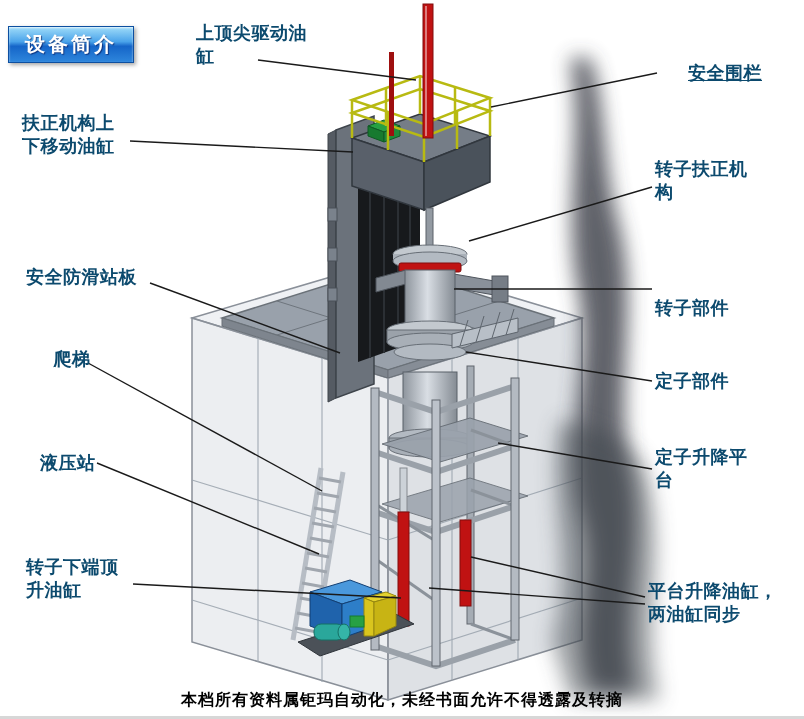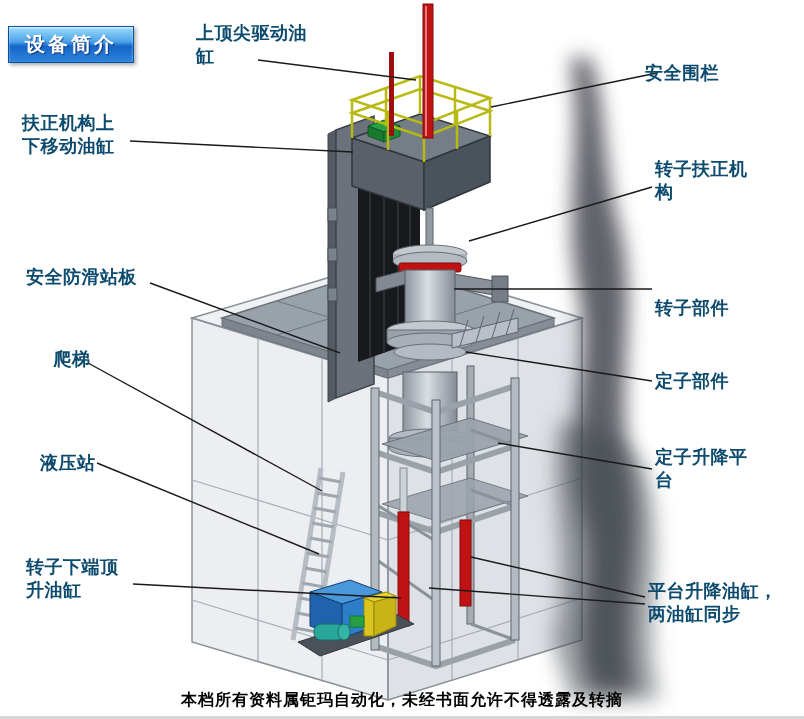--- a/index.html
+++ b/index.html
@@ -15,21 +15,21 @@
   .badge{
     position:absolute;left:8px;top:26px;width:124px;height:35px;
     display:flex;align-items:center;justify-content:center;
     font-size:20px;font-weight:bold;color:#ffffff;letter-spacing:3px;
     background:linear-gradient(180deg,#9fdcf9 0%,#4aa3ea 42%,#1565c8 55%,#2e86dc 100%);
     border:1px solid #0d4fa0;border-radius:0;
     box-shadow:2px 2px 4px rgba(0,0,0,0.35), inset 0 1px 2px rgba(255,255,255,0.75);
     text-shadow:1px 1px 1px rgba(0,0,60,0.55);
   }
   .lbl-top-cylinder{left:196px;top:22px;width:112px;}
-  .lbl-safety-fence{left:645px;top:62px;width:90px;}
+  .lbl-safety-fence{left:688px;top:62px;width:90px;text-decoration:underline;}
   .lbl-centering{left:22px;top:112px;width:94px;}
   .lbl-rotor-centering{left:655px;top:158px;width:94px;}
   .lbl-antislip{left:26px;top:266px;width:118px;}
   .lbl-rotor-part{left:655px;top:276px;width:86px;margin-top:21px;}
   .lbl-ladder{left:50px;top:348px;width:44px;text-align:center;}
   .lbl-stator-part{left:655px;top:370px;width:86px;}
   .lbl-hydraulic{left:40px;top:452px;width:60px;}
   .lbl-stator-platform{left:655px;top:446px;width:94px;font-family:Liberation Serif, serif;}
   .lbl-rotor-bottom{left:26px;top:556px;width:94px;}
   .lbl-platform-cyl{left:648px;top:580px;width:132px;}

